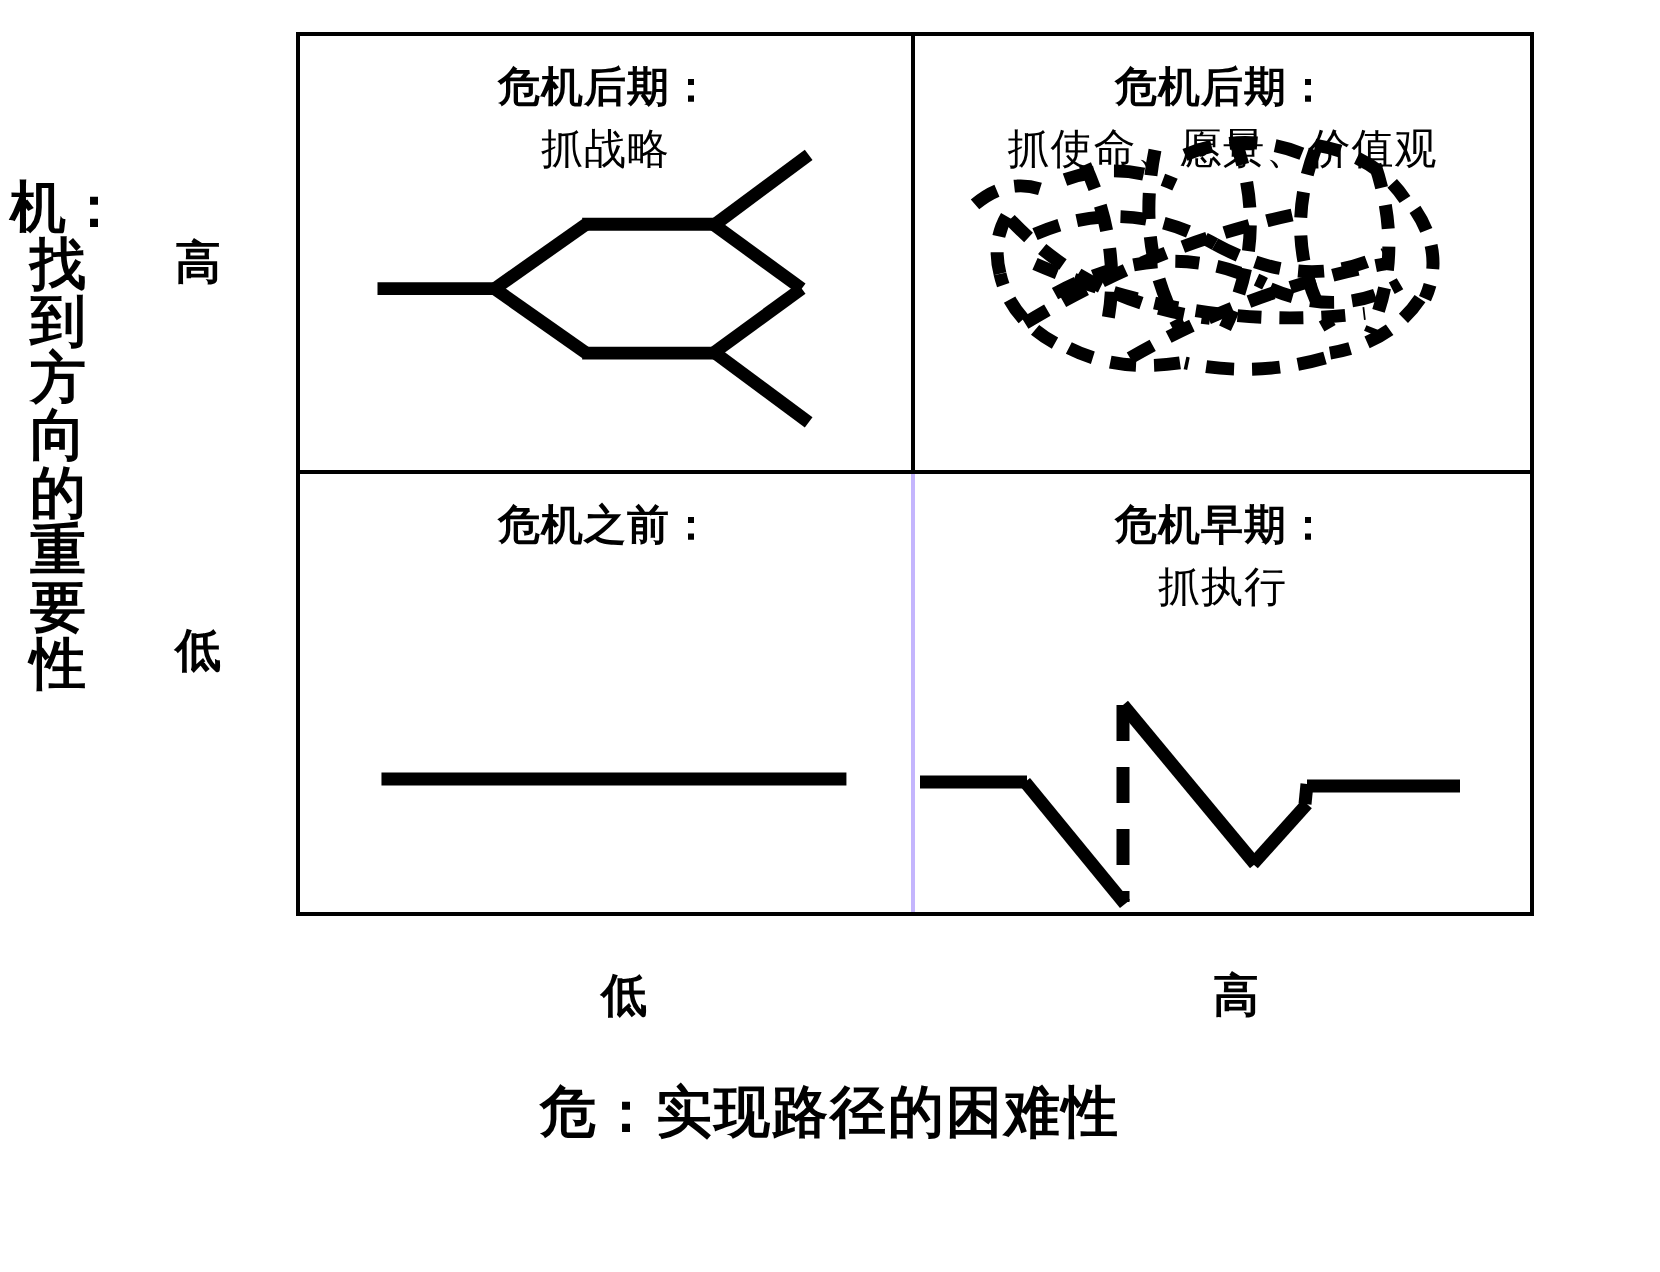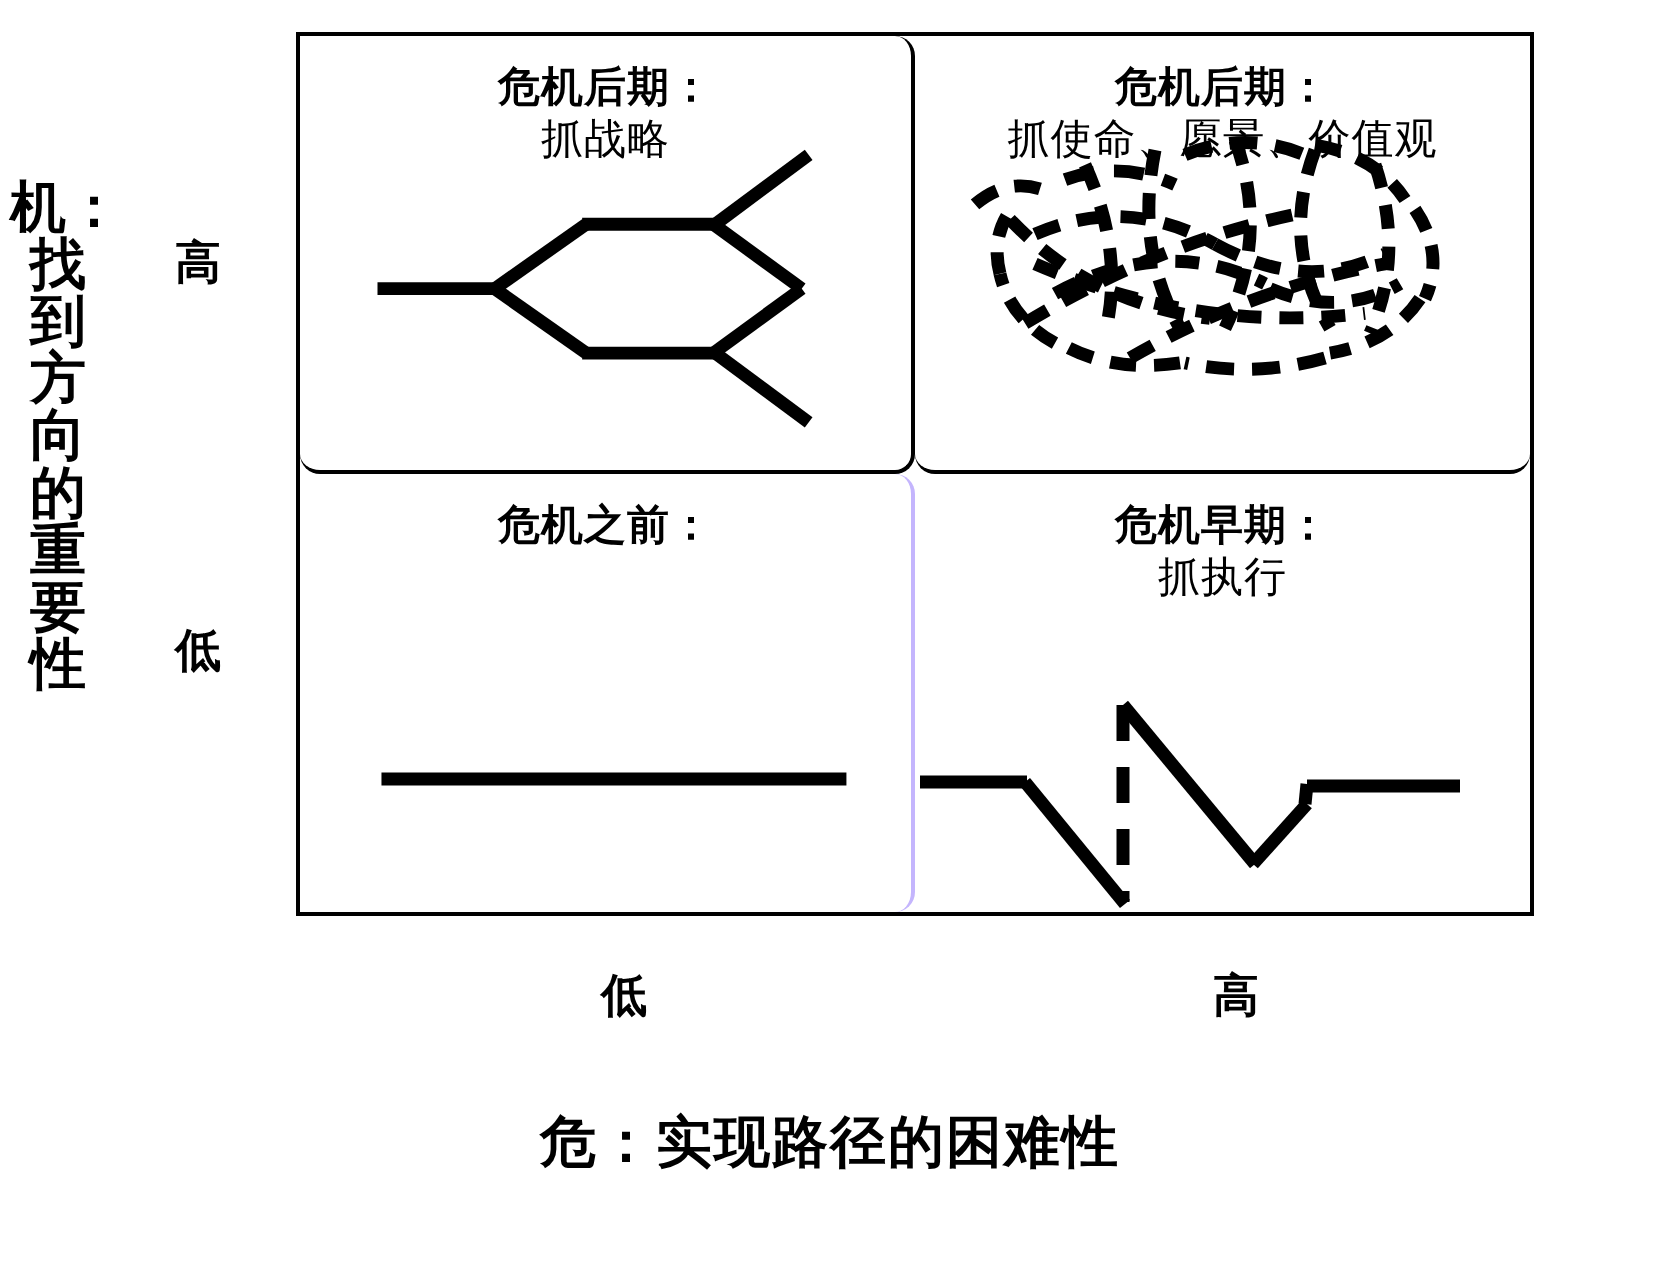--- a/index.html
+++ b/index.html
@@ -51,40 +51,39 @@
     border: 4px solid #000;
     box-sizing: border-box;
     display: grid;
     grid-template-columns: 1fr 1fr;
     grid-template-rows: 1fr 1fr;
   }
   .cell {
     position: relative;
     box-sizing: border-box;
     overflow: hidden;
-    border-radius: 20px;
   }
   .cell.tl { border-right: 4px solid #000; border-bottom: 4px solid #000; }
   .cell.tr { border-bottom: 4px solid #000; }
   .cell.bl { border-right: 4px solid #c4b5fd; }
 
   .cell-title {
     text-align: center;
     font-size: 42px;
     font-weight: bold;
     margin-top: 26px;
     line-height: 1.18;
     letter-spacing: 1px;
   }
   .cell-sub {
     text-align: center;
     font-size: 42px;
     font-weight: normal;
     line-height: 1.18;
-    margin-top: 2px;
+    margin-top: 12px;
     letter-spacing: 1px;
   }
   .glyph {
     position: absolute;
     left: 0;
     top: 0;
     width: 100%;
     height: 100%;
     pointer-events: none;
   }
@@ -102,21 +101,20 @@
 
   #x-axis-title {
     position: absolute;
     left: 0;
     top: 1075px;
     width: 1660px;
     text-align: center;
     font-size: 56px;
     font-weight: bold;
     letter-spacing: 2px;
-    margin-top: 30px;
   }
 </style>
 </head>
 <body>
 
 <div id="y-axis-title">机：找到方向的重要性</div>
 <div id="y-high-label">高</div>
 <div id="y-low-label">低</div>
 
 <div id="matrix">

